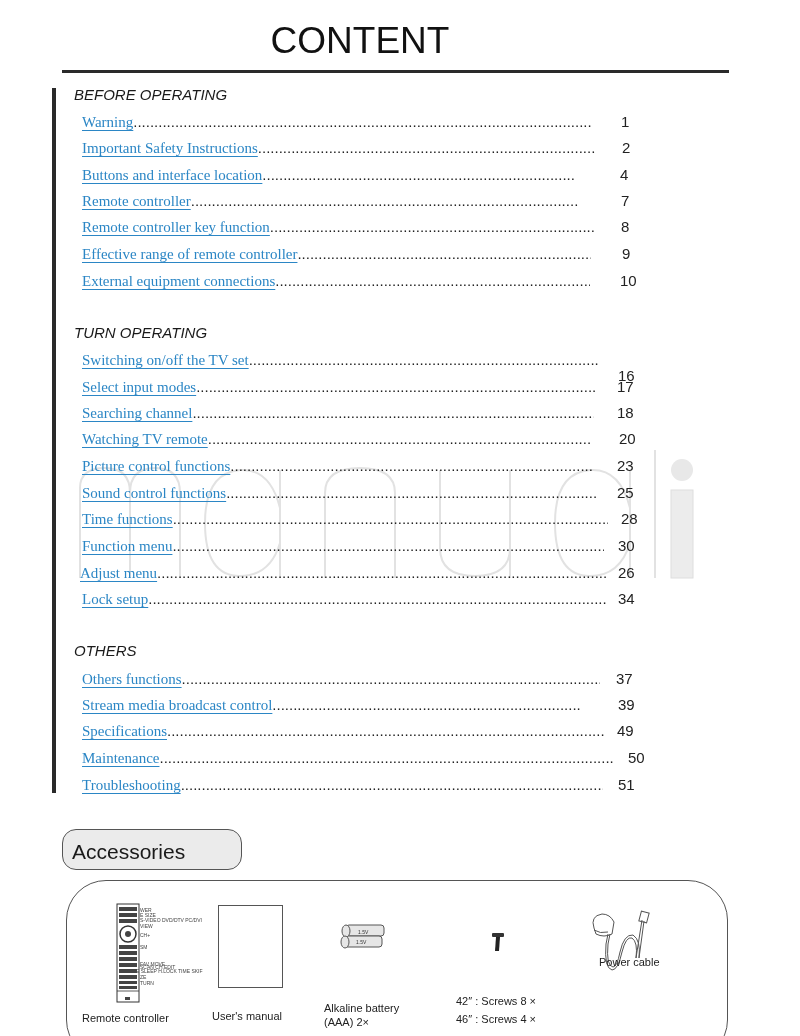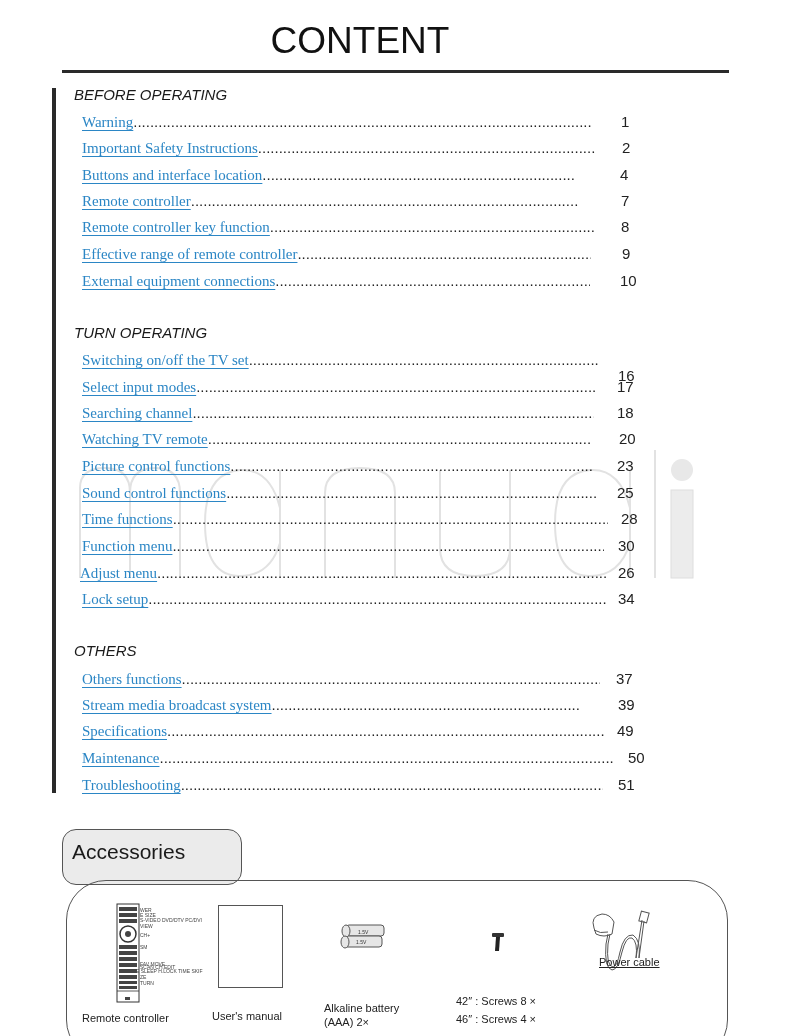--- a/index.html
+++ b/index.html
@@ -14,21 +14,21 @@
   .toc-row { position:absolute; left:82px; height:20px; font-size:15px; white-space:nowrap; }
   .toc-link { color:#2b86c5; text-decoration:underline; text-decoration-thickness:1px;
               text-underline-offset:3px; cursor:pointer;font-family:Liberation Serif, serif; }
   .toc-dots { color:#222; letter-spacing:0px; }
   .toc-page { position:absolute; color:#222; }
 
   
   .watermark { position:absolute; left:70px; top:448px; width:640px; height:140px; pointer-events:none; }
 
   
-  .acc-tab { position:absolute; left:62px; top:829px; width:180px; height:56px; border:1.5px solid #555;
+  .acc-tab { position:absolute; left:62px; top:829px; width:180px; height:41px; border:1.5px solid #555;
              border-radius:14px; background:#ebebeb; box-sizing:border-box; }
   .acc-tab span { position:absolute; left:9px; top:10px; font-size:21px; color:#1a1a1a; }
   .acc-box { position:absolute; left:66px; top:880px; width:662px; height:180px; border:1.5px solid #555;
              border-radius:40px; box-sizing:border-box; }
   .acc-label { position:absolute; font-size:11px; color:#222; white-space:nowrap; }
 </style>
 </head>
 <body>
 
 <div class="title">CONTENT</div>
@@ -122,21 +122,21 @@
   <span class="toc-page" style="left:536px;top:0;">34</span>
 </div>
 
 <div class="section-head" style="top:642px;">OTHERS</div>
 
 <div class="toc-row" style="top:670px;">
   <span class="toc-link">Others functions</span><span class="toc-dots" style="display:inline-block;width:418px;overflow:hidden;vertical-align:top;">.............................................................................................................</span>
   <span class="toc-page" style="left:534px;top:0;">37</span>
 </div>
 <div class="toc-row" style="top:696px;">
-  <span class="toc-link">Stream media broadcast system</span><span class="toc-dots" style="display:inline-block;width:308px;overflow:hidden;vertical-align:top;">.......................................................................................</span>
+  <span class="toc-link">Stream media broadcast control</span><span class="toc-dots" style="display:inline-block;width:308px;overflow:hidden;vertical-align:top;">.......................................................................................</span>
   <span class="toc-page" style="left:536px;top:0;">39</span>
 </div>
 <div class="toc-row" style="top:722px;">
   <span class="toc-link">Specifications</span><span class="toc-dots" style="display:inline-block;width:437px;overflow:hidden;vertical-align:top;"> ..................................................................................................................</span>
   <span class="toc-page" style="left:535px;top:0;">49</span>
 </div>
 <div class="toc-row" style="top:749px;">
   <span class="toc-link">Maintenance</span><span class="toc-dots" style="display:inline-block;width:456px;overflow:hidden;vertical-align:top;">   ....................................................................................................................</span>
   <span class="toc-page" style="left:546px;top:0;">50</span>
 </div>
@@ -210,13 +210,13 @@
 
 <svg style="position:absolute;left:586px;top:908px;" width="70" height="70" viewBox="0 0 70 70">
   <g fill="none" stroke="#555" stroke-width="1">
     <path d="M8 20 Q4 8 16 6 Q24 6 28 14 L26 26 Q18 30 10 26 Z"></path>
     <path d="M8 22 Q14 26 22 24"></path>
     <path d="M22 26 L20 36 Q18 60 26 62 Q32 62 36 44 Q40 28 46 30 Q52 34 50 50 L56 12"></path>
     <path d="M24 26 L22 36 Q20 58 27 59 Q31 59 34 44 Q38 26 47 27 Q55 32 53 50 L58 13"></path>
     <rect x="54" y="4" width="8" height="10" transform="rotate(15 58 9)"></rect>
   </g>
 </svg>
-<div class="acc-label" style="left:599px;top:956px;text-decoration:underline;">Power cable</div>
+<div class="acc-label" style="left:599px;top:956px;">Power cable</div>
 
 </body></html>

